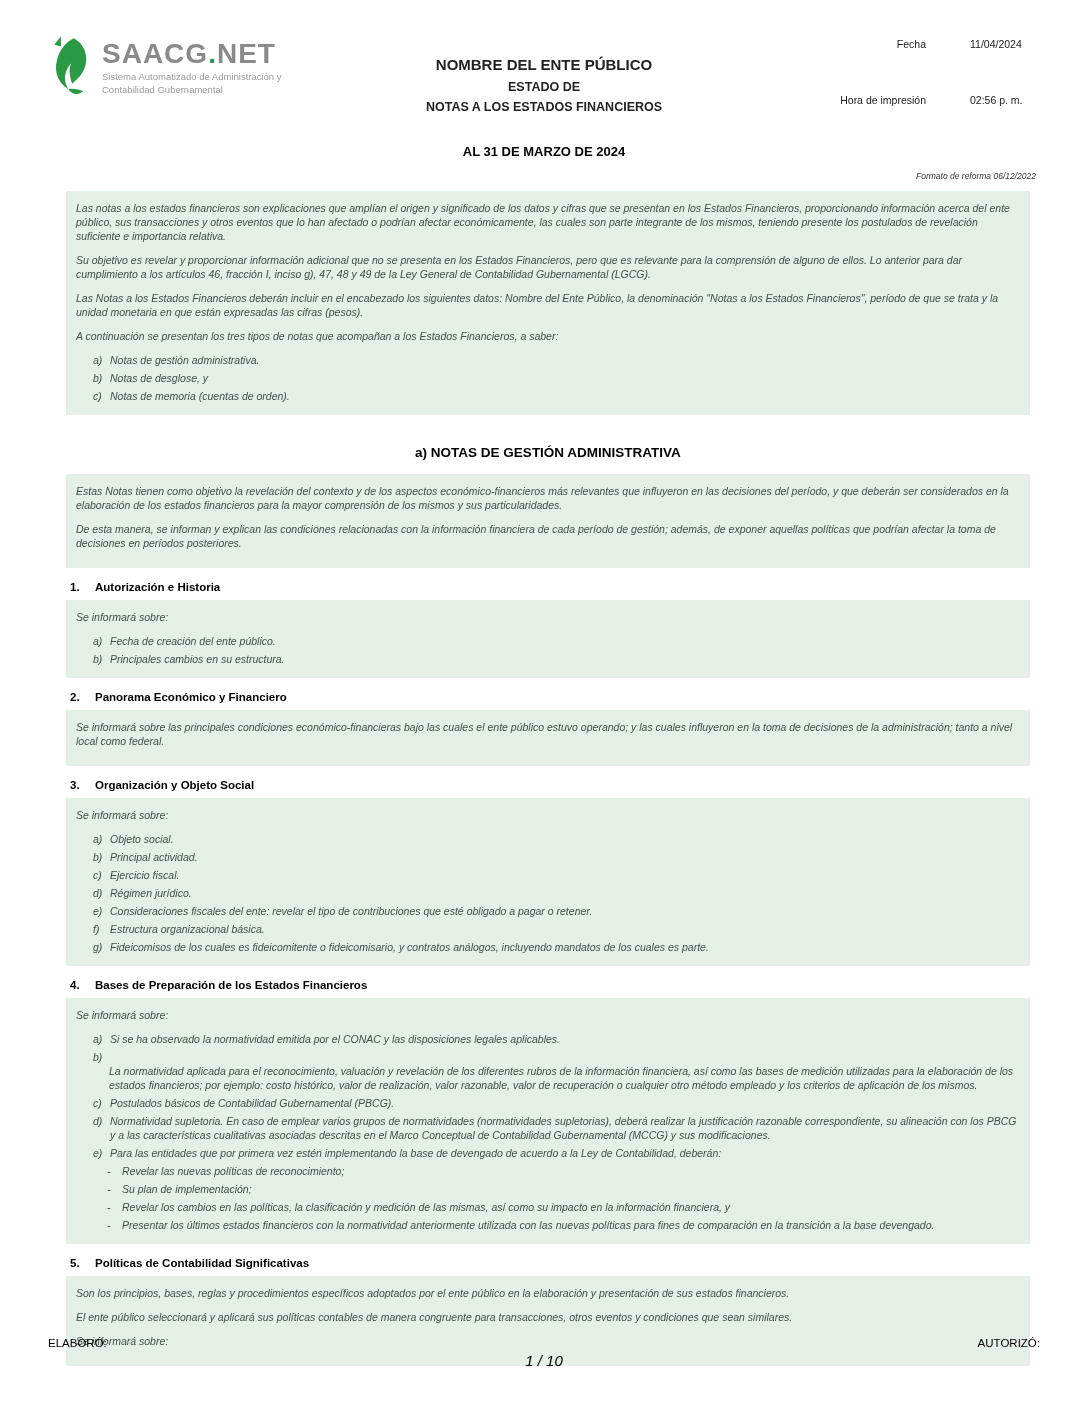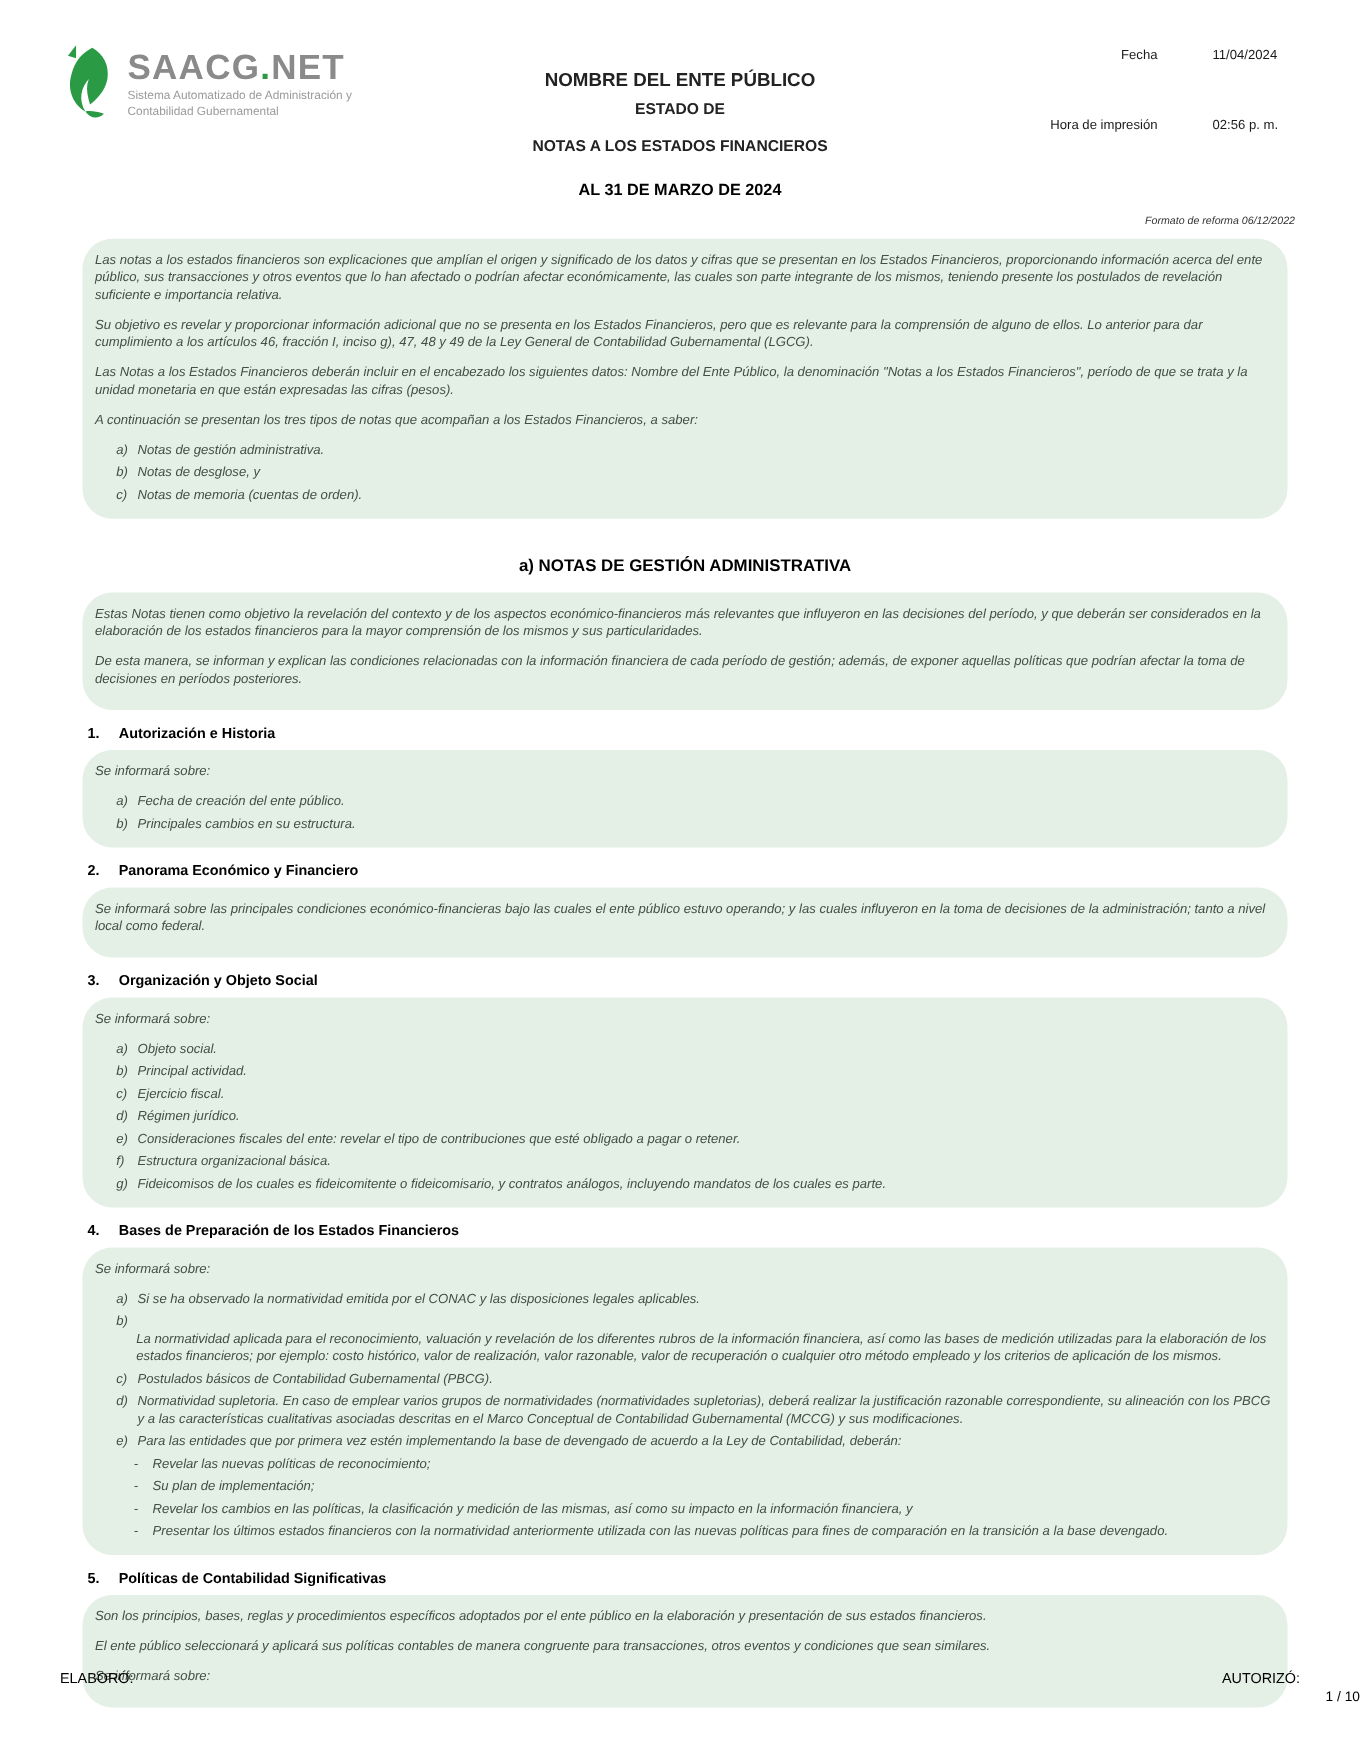--- a/index.html
+++ b/index.html
@@ -9,49 +9,49 @@
   }
   
   .logo{position:absolute;left:46px;top:34px;display:flex;align-items:flex-start;}
   .leaf{width:52px;height:64px;}
   .brand-text{margin-left:4px;margin-top:6px;}
   .brand{font-size:28px;font-weight:bold;color:#8a8a8a;letter-spacing:1px;line-height:1;}
   .brand .dot{color:#2a9a44;}
   .tagline{font-size:9.5px;color:#9a9a9a;margin-top:3px;line-height:1.35;}
   .doc-title{position:absolute;top:56px;left:0;width:100%;text-align:center;}
   .t1{font-size:15px;font-weight:bold;margin-bottom:7px;}
-  .t2{font-size:12.5px;font-weight:bold;margin-bottom:16px;}
+  .t2{font-size:12.5px;font-weight:bold;margin-bottom:6px;}
   .t3{font-size:12.5px;font-weight:bold;}
   .print-info{position:absolute;top:38px;right:48px;font-size:10.5px;color:#1a1a1a;
     display:grid;grid-template-columns:auto auto;column-gap:12px;row-gap:4px;gap:44px;}
   .print-info .lbl{text-align:right;}
   .print-info .val{text-align:left;min-width:70px;}
   
   .page-body{position:absolute;top:144px;left:0;width:100%;}
   .period{text-align:center;font-weight:bold;font-size:13px;color:#000;}
   .reform{text-align:right;margin:12px 52px 10px 0;font-style:italic;font-size:8.5px;color:#333;}
   #content-root{margin-left:66px;width:964px;}
   .green-block{background:#e4efe6;padding:10px 12px 8px 10px;font-style:italic;
-    font-size:10.5px;line-height:14px;color:#414f46;border-radius:24px;}
+    font-size:10.5px;line-height:14px;color:#414f46;}
   .gp{margin-bottom:10px;}
   .gli{display:flex;margin:0 0 4px 17px;}
   .gli .marker{flex:0 0 17px;}
   .gli .li-text{flex:1;}
   .gli.sub{margin-left:31px;}
   .gli.sub .marker{flex:0 0 15px;}
   .gli.marker-block{display:block;}
   .gli.marker-block .marker{display:block;}
   .gli.marker-block .li-text{display:block;margin-left:16px;}
   .center-heading{text-align:center;font-weight:bold;font-size:13.5px;color:#000;margin:30px 0 14px 0;}
   .num-heading{font-weight:bold;font-size:11.5px;color:#000;margin:13px 0 7px 4px;}
   .num-heading .num{display:inline-block;width:25px;}
   
   .footer-left{position:absolute;left:48px;top:1337px;font-size:11.5px;color:#000;}
   .footer-right{position:absolute;right:48px;top:1337px;font-size:11.5px;color:#000;}
-  .page-num{position:absolute;top:1352px;left:0;width:100%;text-align:right;font-size:11px;color:#000;}
+  .page-num{position:absolute;top:1352px;left:0;width:100%;text-align:center;font-size:15px;color:#000;font-style:italic;}
 </style>
 </head>
 <body>
 
 <div class="logo">
   <svg class="leaf" viewBox="0 0 56 66">
     <path d="M16,1 L9,10 L16,12 Z" fill="#2a9a44"></path>
     <path d="M30,3 C39,8 45,18 43,30 C41,41 33,48 28,52 C26,44 24,38 27,30
              C20,38 18,48 24,58 C14,52 8,40 12,26 C15,14 22,7 30,3 Z" fill="#2a9a44"></path>
     <path d="M24,58 C28,64 35,65 40,60 C34,58 28,57 24,58 Z" fill="#2a9a44"></path>

